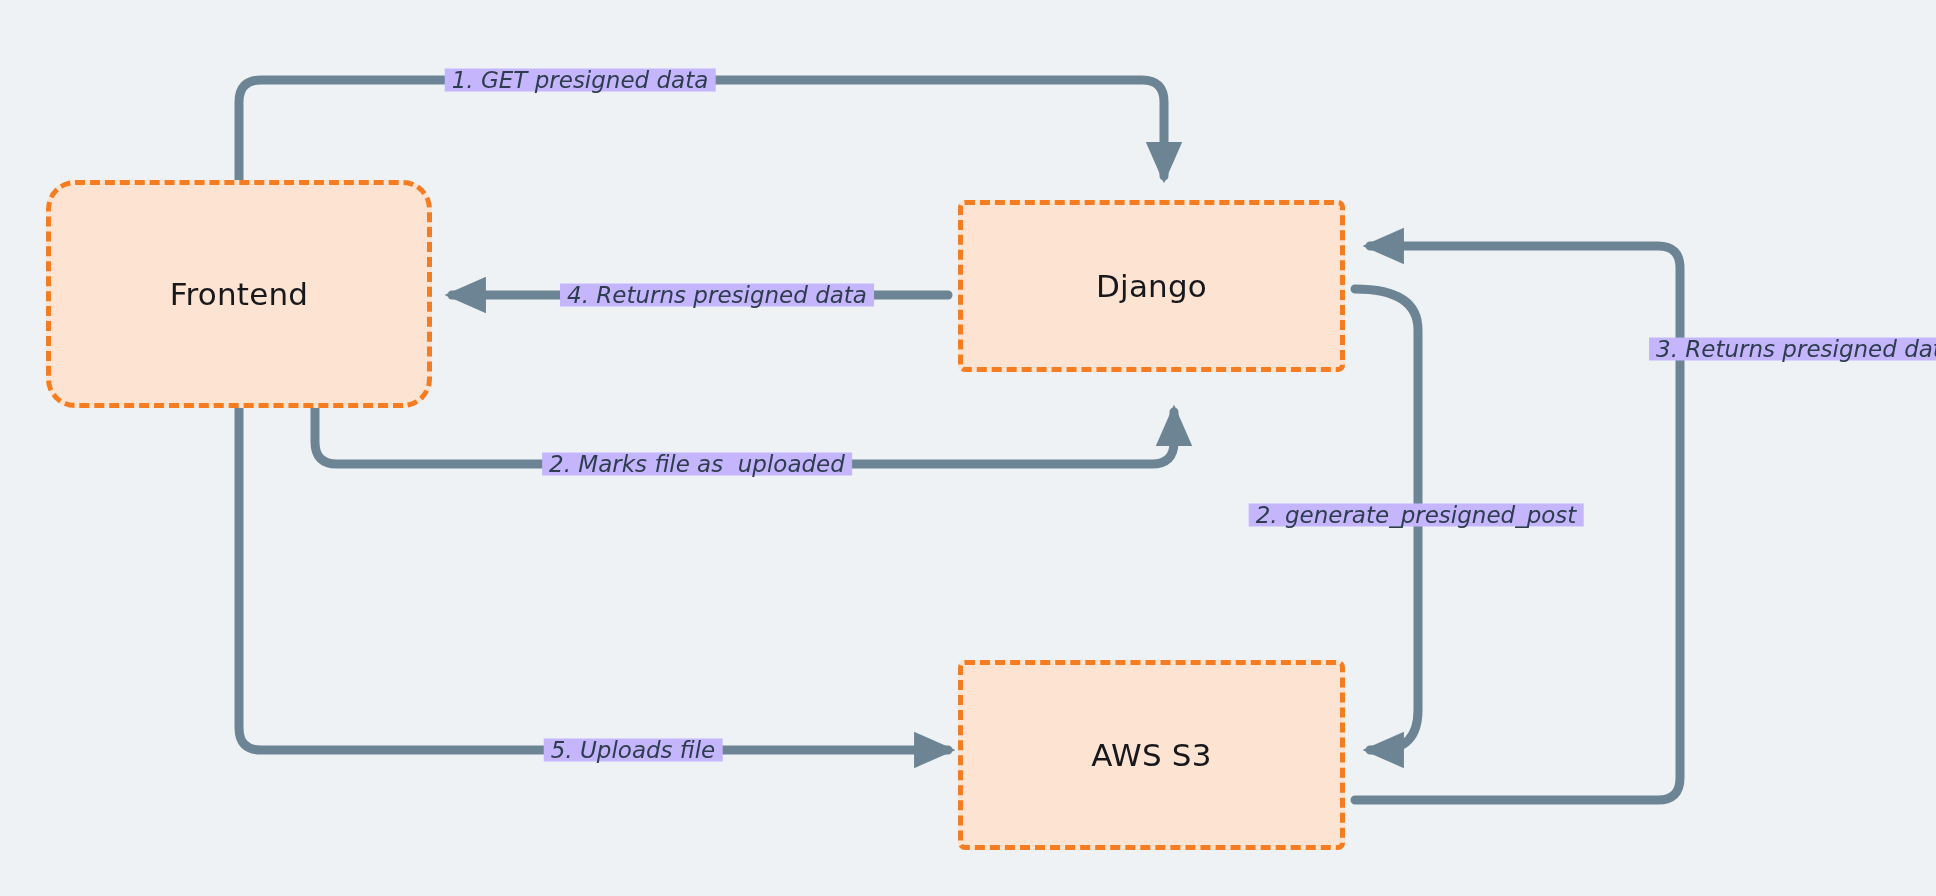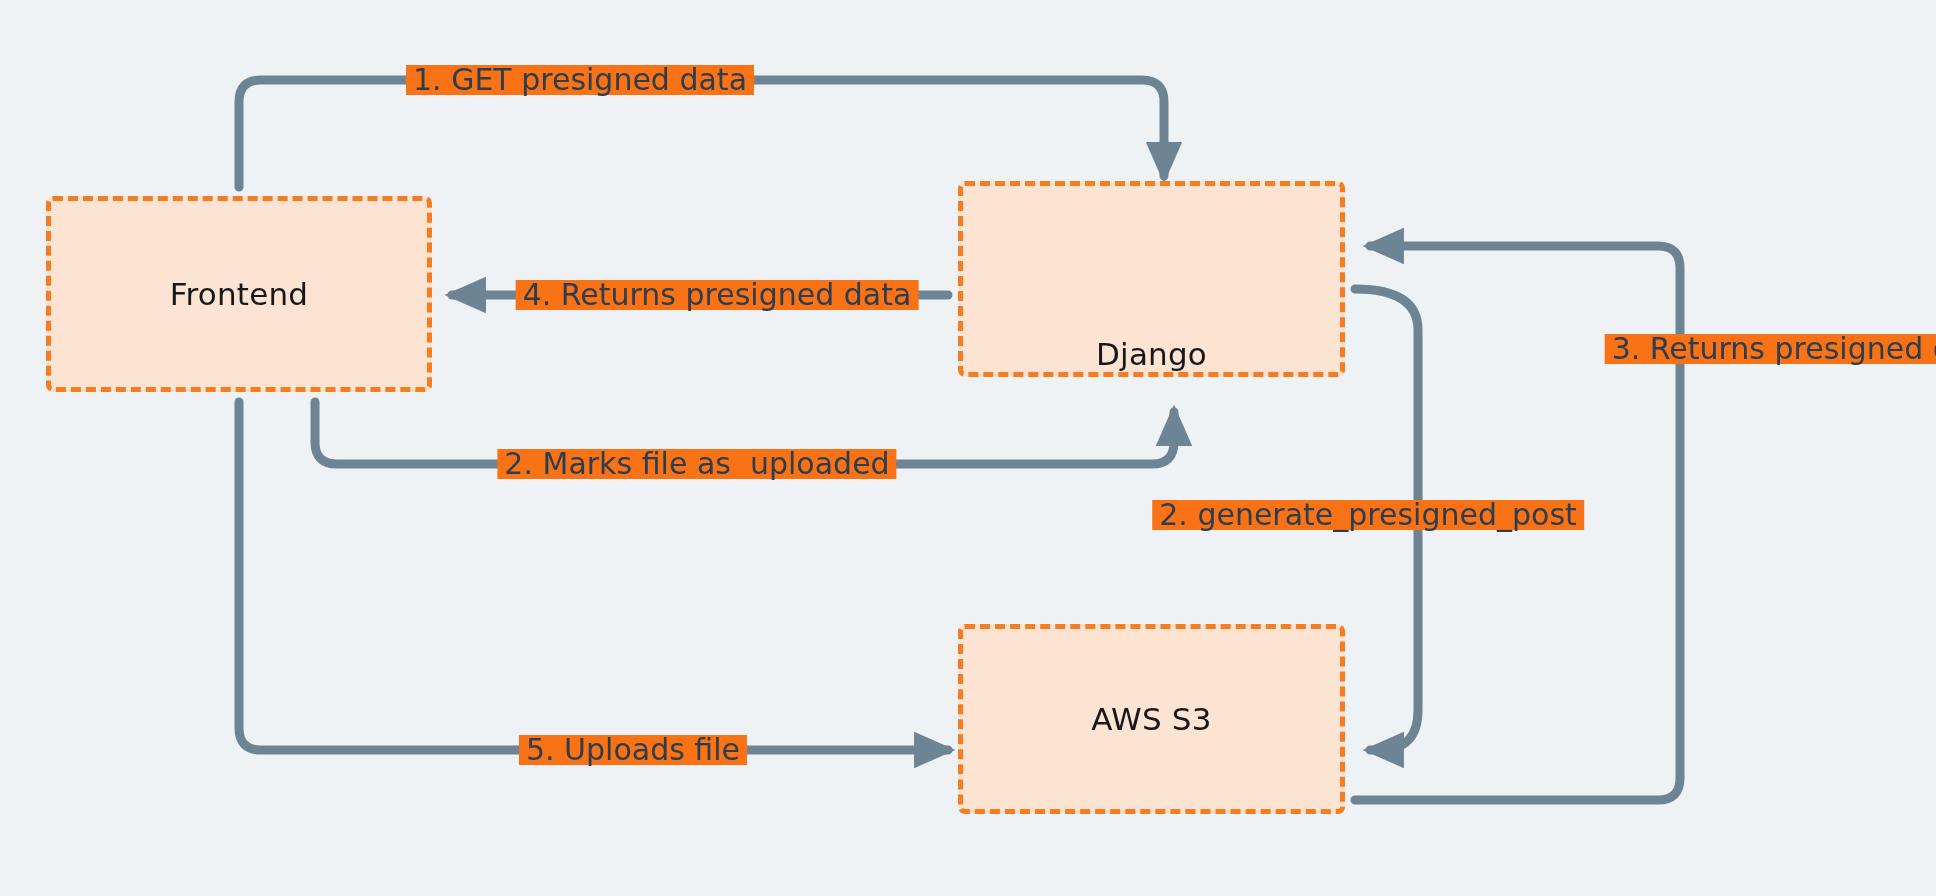--- a/index.html
+++ b/index.html
@@ -32,27 +32,28 @@
     border-radius: 7px;
   }
   .node-label {
     font-size: 31px;
     color: #16181c;
     letter-spacing: .2px;
     white-space: pre;
   }
   .edge-label {
     position: absolute;
-    font-size: 30px;
+    font-size: 23px;
     color: #2e3d4d;
-    background: #f97316;
+    background: #c4b5fd;
     white-space: pre;
     line-height: 1;
     padding: 0 7px;
     transform: translate(-50%, -50%);
+    font-style: italic;
   }
 </style>
 </head>
 <body>
 
 <div id="canvas">
 
   <svg id="wires" viewBox="0 0 1936 896" xmlns="http://www.w3.org/2000/svg">
     <defs>
       <marker id="ah" viewBox="0 0 10 10" refX="8.2" refY="5" markerWidth="4.6" markerHeight="4.6" orient="auto-start-reverse">
@@ -68,35 +69,35 @@
       <path d="M 1355 289 Q 1418 289 1418 330 L 1418 710 Q 1418 750 1380 750 L 1370 750" marker-end="url(#ah)"></path>
 
       <path d="M 1355 800 L 1658 800 Q 1680 800 1680 778 L 1680 268 Q 1680 246 1658 246 L 1370 246" marker-end="url(#ah)"></path>
 
       <path d="M 239 402 L 239 728 Q 239 750 261 750 L 948 750" marker-end="url(#ah)"></path>
 
       <path d="M 315 402 L 315 442 Q 315 464 337 464 L 1152 464 Q 1174 464 1174 442 L 1174 412" marker-end="url(#ah)"></path>
     </g>
   </svg>
 
-  <div class="node" style="left:46px; top:196px; width:386px; height:196px;">
+  <div class="node" style="left:46px; top:180px; width:386px; height:228px;border-radius:29px;">
     <span class="node-label">Frontend</span>
   </div>
 
-  <div class="node" style="left:958px; top:181px; width:387px; height:196px;align-items:flex-end;">
+  <div class="node" style="left:958px; top:200px; width:387px; height:172px;">
     <span class="node-label">Django</span>
   </div>
 
-  <div class="node" style="left:958px; top:624px; width:387px; height:190px;">
+  <div class="node" style="left:958px; top:660px; width:387px; height:190px;">
     <span class="node-label">AWS S3</span>
   </div>
 
   <div class="edge-label" style="left:580px; top:80px;">1. GET presigned data</div>
 
-  <div class="edge-label" style="left:1368px; top:515px;">2. generate_presigned_post</div>
+  <div class="edge-label" style="left:1416px; top:515px;">2. generate_presigned_post</div>
 
   <div class="edge-label" style="left:1806px; top:349px;">3. Returns presigned data</div>
 
   <div class="edge-label" style="left:717px; top:295px;text-align:center;">4. Returns presigned data</div>
 
   <div class="edge-label" style="left:633px; top:750px;text-align:center;">5. Uploads file</div>
 
   <div class="edge-label" style="left:697px; top:464px;">2. Marks file as  uploaded</div>
 
 </div>

